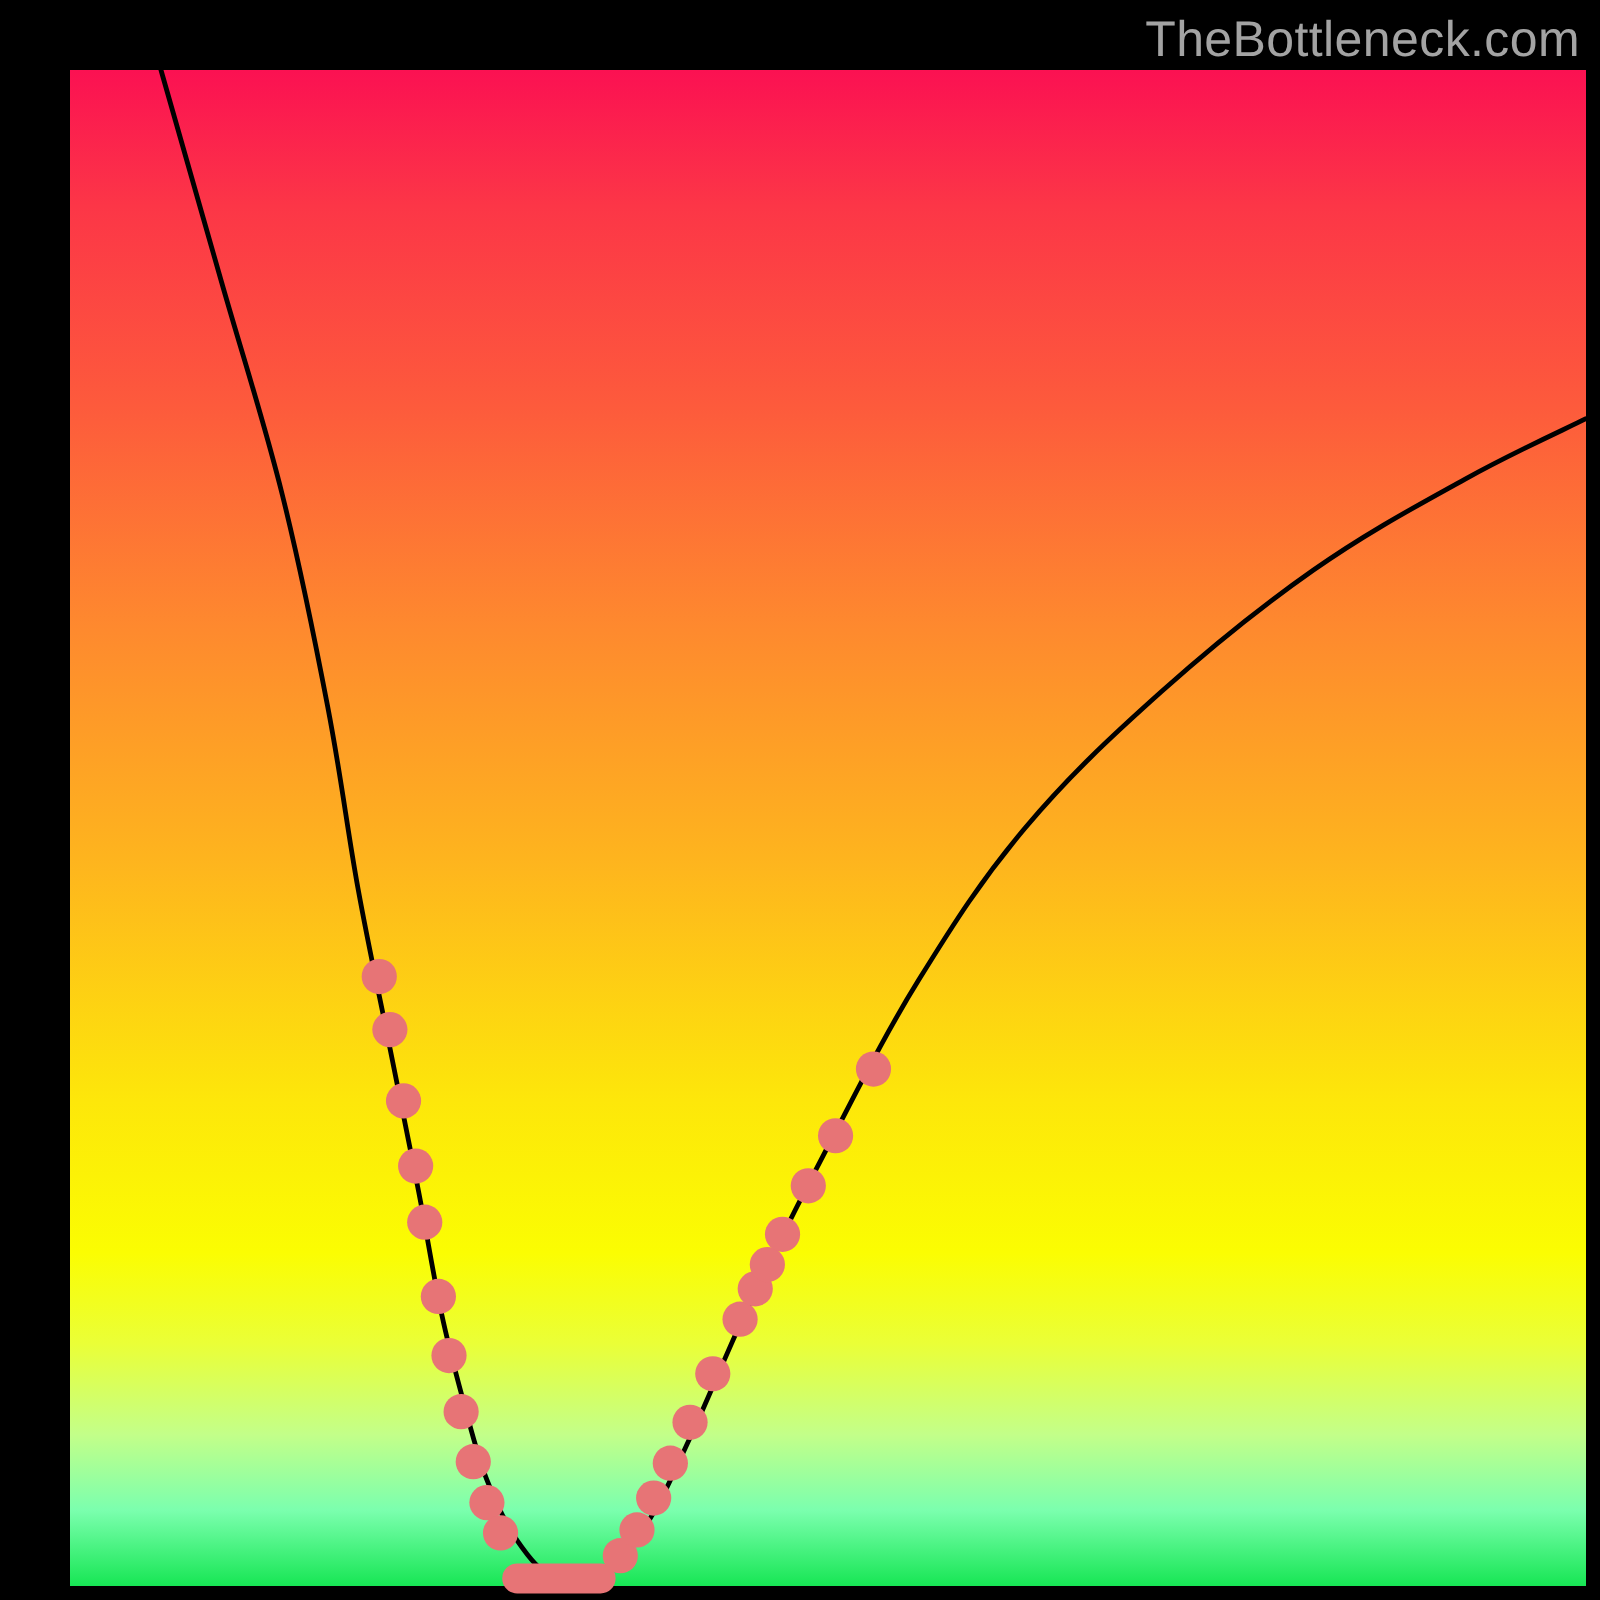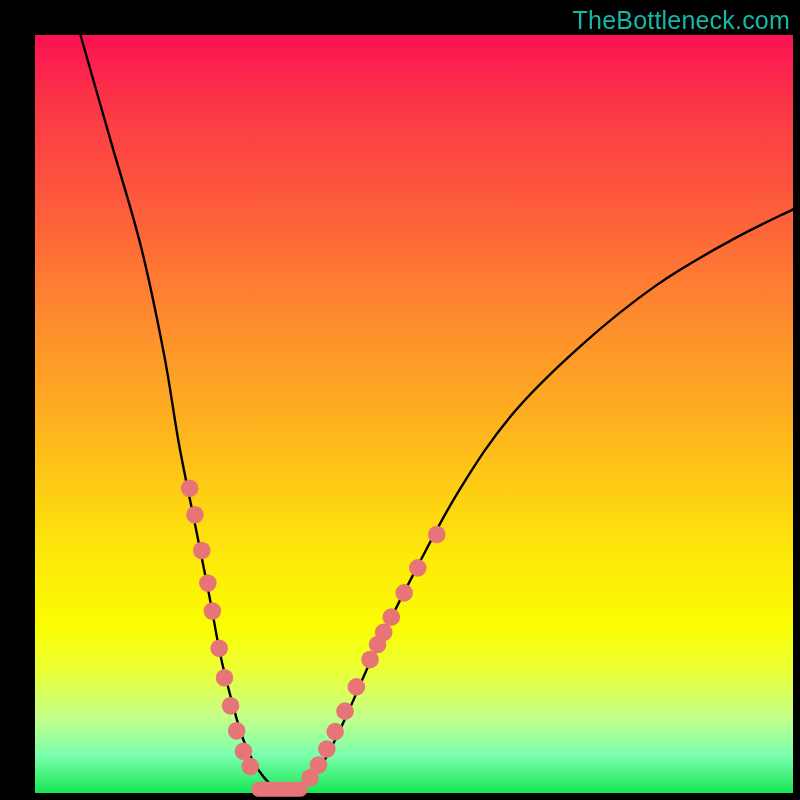--- a/index.html
+++ b/index.html
@@ -38,21 +38,21 @@
       #eaff37 84%,
       #c3ff89 90%,
       #7bffae 95%,
       #17e654 100%
     );
   }
   .watermark {
     position: absolute;
     top: 6px;
     right: 10px;
-    color: #14b8a6;
+    color: #a3a3a3;
     font-size: 25px;
     font-weight: 400;
     letter-spacing: 0.2px;
     user-select: none;
   }
   svg.overlay {
     position: absolute;
     left: 0;
     top: 0;
     width: 758px;

